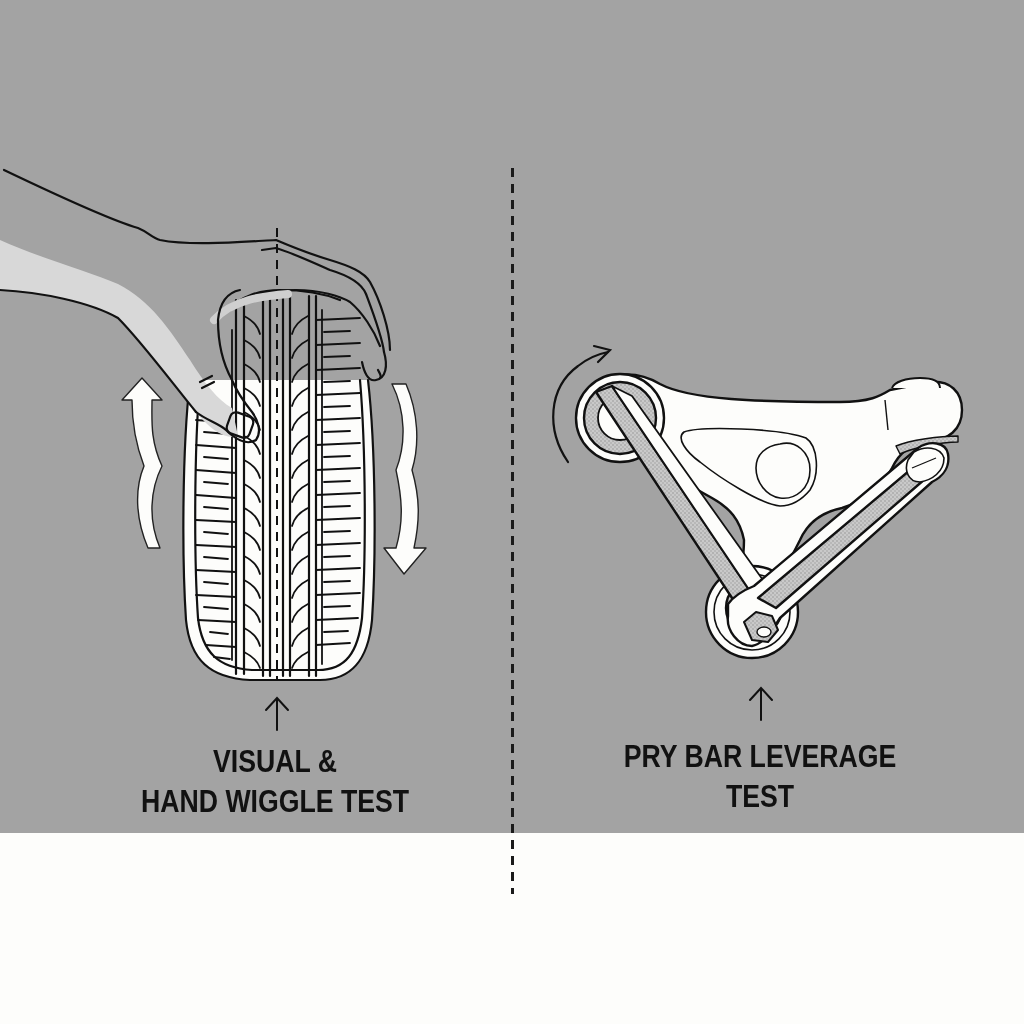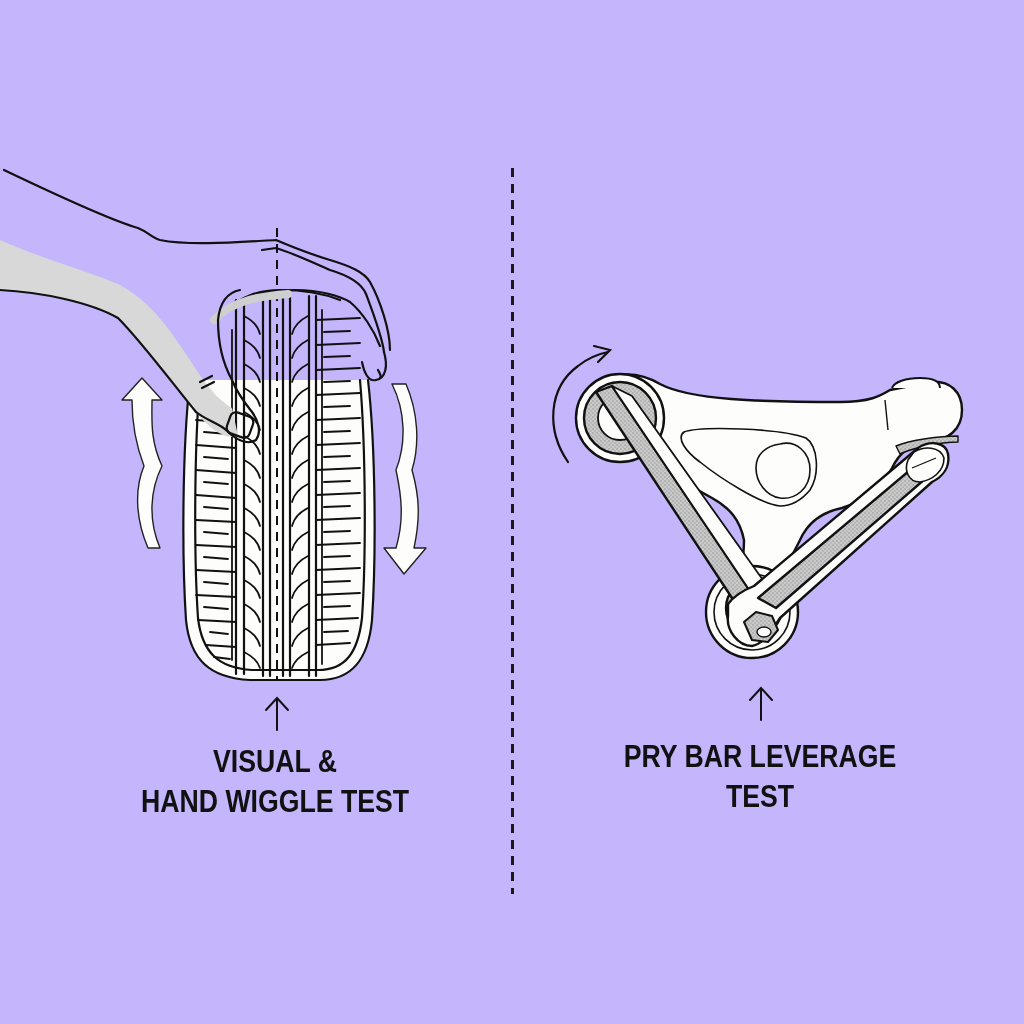--- a/index.html
+++ b/index.html
@@ -6,22 +6,22 @@
       margin: 0;
       padding: 0;
       width: 1024px;
       height: 1024px;
       background: #fdfdfb;
       overflow: hidden;
     }
     .canvas {
       position: relative;
       width: 1024px;
-      height: 1024px;
-      background: #c4b5fd;
+      height: 833px;
+      background: #a3a3a3;
     }
     .panel {
       position: absolute;
       top: 0;
       height: 1024px;
     }
     .panel-left { left: 0; width: 512px; }
     .panel-right { left: 512px; width: 512px; }
     svg.art {
       position: absolute;

